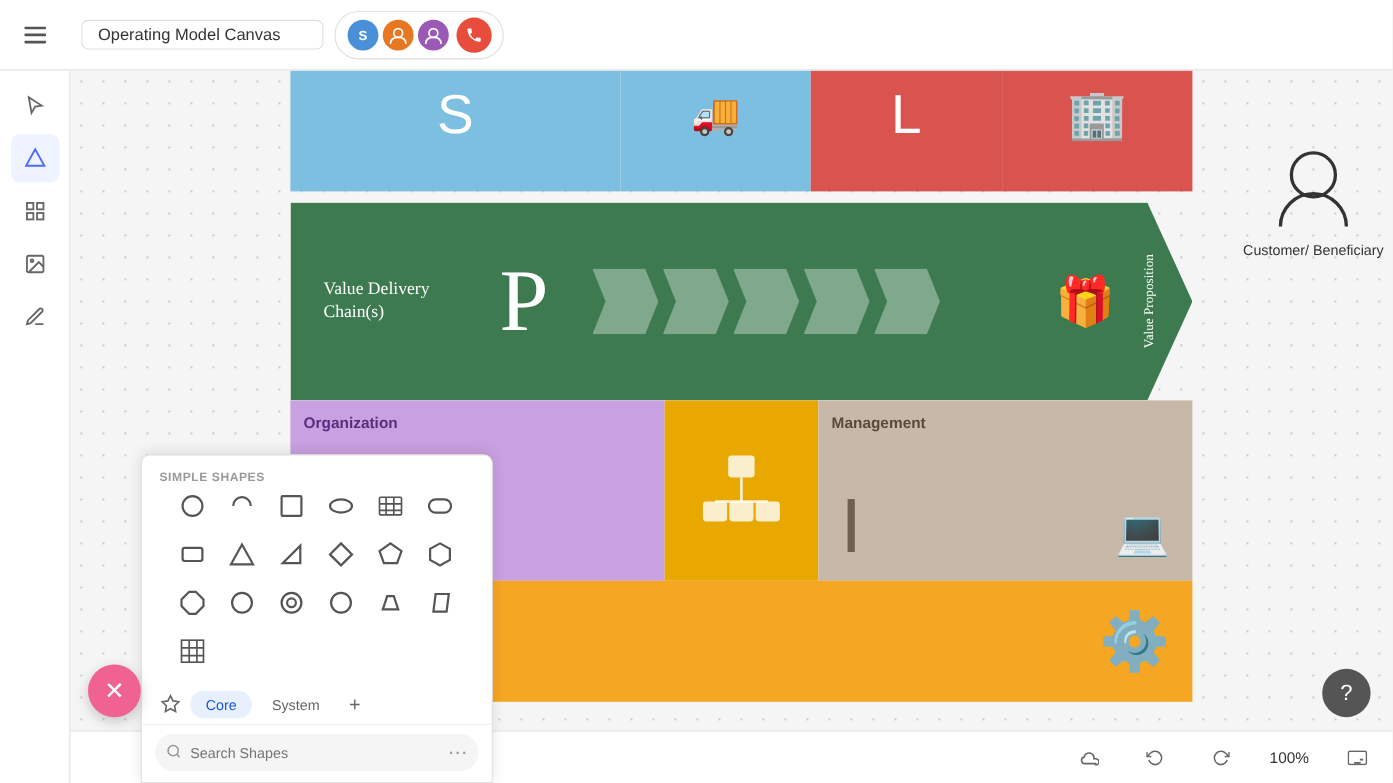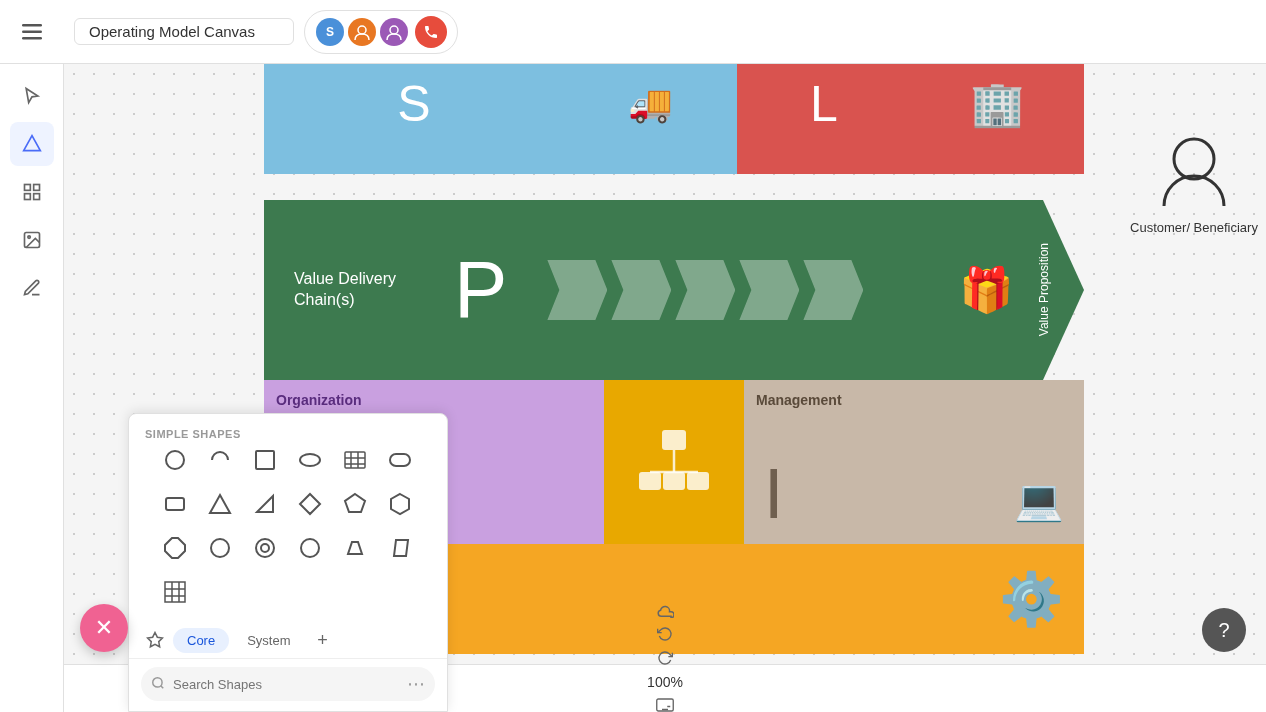--- a/index.html
+++ b/index.html
@@ -86,21 +86,22 @@
       align-items: center; justify-content: center; color: #fff;
     }
     .cell-letter { font-size: 50px; font-weight: 300; }
     .big-arrow {
       background: #3d7a4f;
       height: 180px;
       width: 100%;
       position: relative;
       display: flex; align-items: center;
       clip-path: polygon(0 0, 95% 0, 100% 50%, 95% 100%, 0 100%);
-      margin-top: 26px;
+      margin-top: 10px;
+      font-family: Liberation Serif, serif;
     }
     .arrow-label {
       color: #fff; font-size: 16px; font-weight: 500;
       padding-left: 30px; width: 170px; line-height: 1.3;
     }
     .arrow-letter {
       font-size: 80px; font-weight: 300; color: #fff;
       margin-left: 20px;
     }
     .chevrons-container {
@@ -213,21 +214,21 @@
       font-size: 13px; color: #0f172a; flex: 1;
     }
     .search-more { color: #999; cursor: pointer; font-size: 18px; }
 
     
     #bottom-bar {
       position: absolute; bottom: 0; right: 0;
       width: calc(100% - 64px); height: 48px;
       background: #fff; border-top: 1px solid #e0e0e0;
       display: flex; align-items: center; justify-content: flex-end;
-      padding: 0 16px; gap: 8px; z-index: 80; flex-direction: column;
+      padding: 0 16px; gap: 28px; z-index: 80;
     }
     .bottom-icon {
       width: 32px; height: 32px; display: flex; align-items: center; justify-content: center;
       cursor: pointer; color: #666; border-radius: 6px; font-size: 16px;
     }
     .zoom-text { font-size: 14px; color: #333; font-weight: 500; }
 
     
     #fab {
       position: absolute; bottom: 60px; left: 80px;

